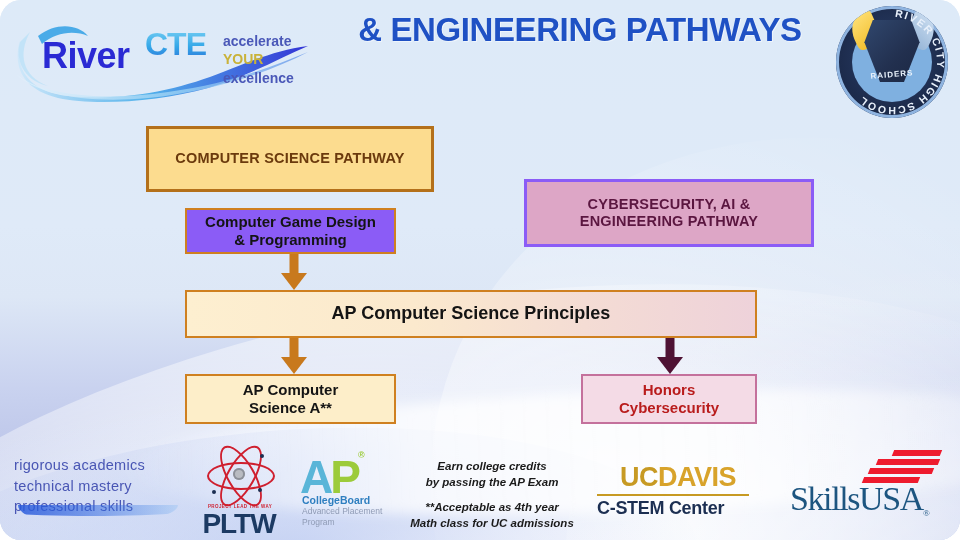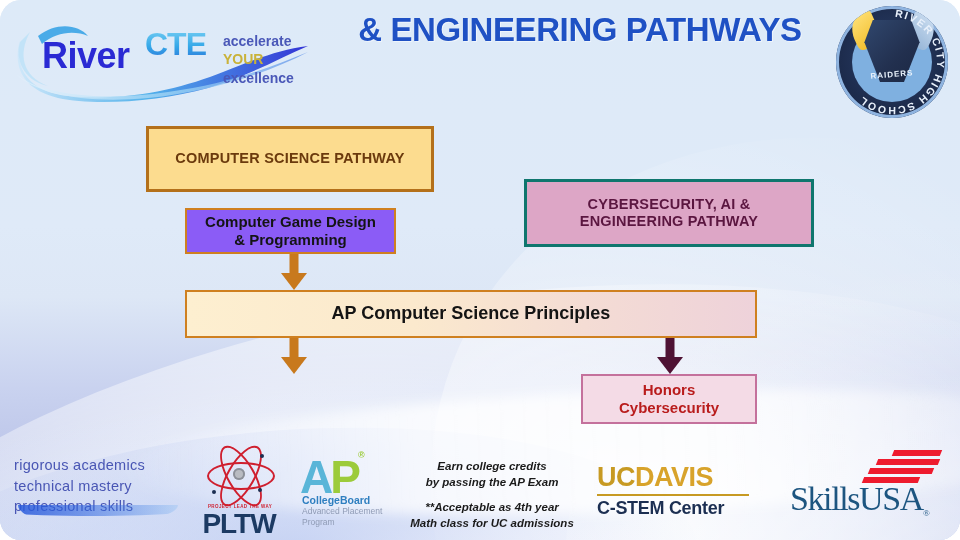--- a/index.html
+++ b/index.html
@@ -176,21 +176,21 @@
     background: #fcdc8f;
     border: 3px solid #b4701a;
     color: #6b3a0d;
     font-size: 14.5px;
     letter-spacing: 0.2px;
   }
 
   .box-cyber-pathway {
     left: 524px; top: 179px; width: 290px; height: 68px;
     background: #dda6c6;
-    border: 3px solid #0f766e;
+    border: 3px solid #8b5cf6;
     color: #5b1640;
     font-size: 14.5px;
     letter-spacing: 0.2px;
   }
 
   .box-game-design {
     left: 185px; top: 208px; width: 211px; height: 46px;
     background: #8b5cf6;
     border: 2px solid #cf8020;
     color: #141414;
@@ -321,21 +321,21 @@
   .footnote {
     position: absolute; left: 396px; top: 458px; width: 192px;
     text-align: center;
     font-size: 11.5px; font-style: italic; font-weight: bold;
     line-height: 1.42; color: #1a1a1a;
   }
   .footnote .gap { display: block; height: 8px; }
 
   
   .ucdavis { position: absolute; left: 597px; top: 462px; width: 158px; height: 58px; }
-  .ucd-top { font-size: 27px; font-weight: bold; letter-spacing: -0.5px; }
+  .ucd-top { font-size: 27px; font-weight: bold; letter-spacing: -0.5px; margin-left: 23px; }
   .ucd-top .uc { color: #c79a23; }
   .ucd-top .davis { color: #d8a32b; }
   .ucd-rule {
     width: 152px; height: 2px; background: #c79a23; margin: 1px 0 2px;
   }
   .ucd-bottom {
     font-size: 18px; font-weight: bold; color: #1c2f52; letter-spacing: -0.3px;
   }
 
   
@@ -431,20 +431,26 @@
     <span>
       <span>Computer Game Design</span><br>
       <span>&amp; Programming</span>
     </span>
   </div>
 
   <div class="box box-ap-csp">
     <span>AP Computer Science Principles</span>
   </div>
 
+  <div class="box box-ap-csa">
+    <span>
+      <span>AP Computer</span><br>
+      <span>Science A**</span>
+    </span>
+  </div>
 
   <div class="box box-honors-cyber">
     <span>
       <span>Honors</span><br>
       <span>Cybersecurity</span>
     </span>
   </div>
 
   <div class="arrow arrow-orange arrow-1">
     <div class="stem"></div>

